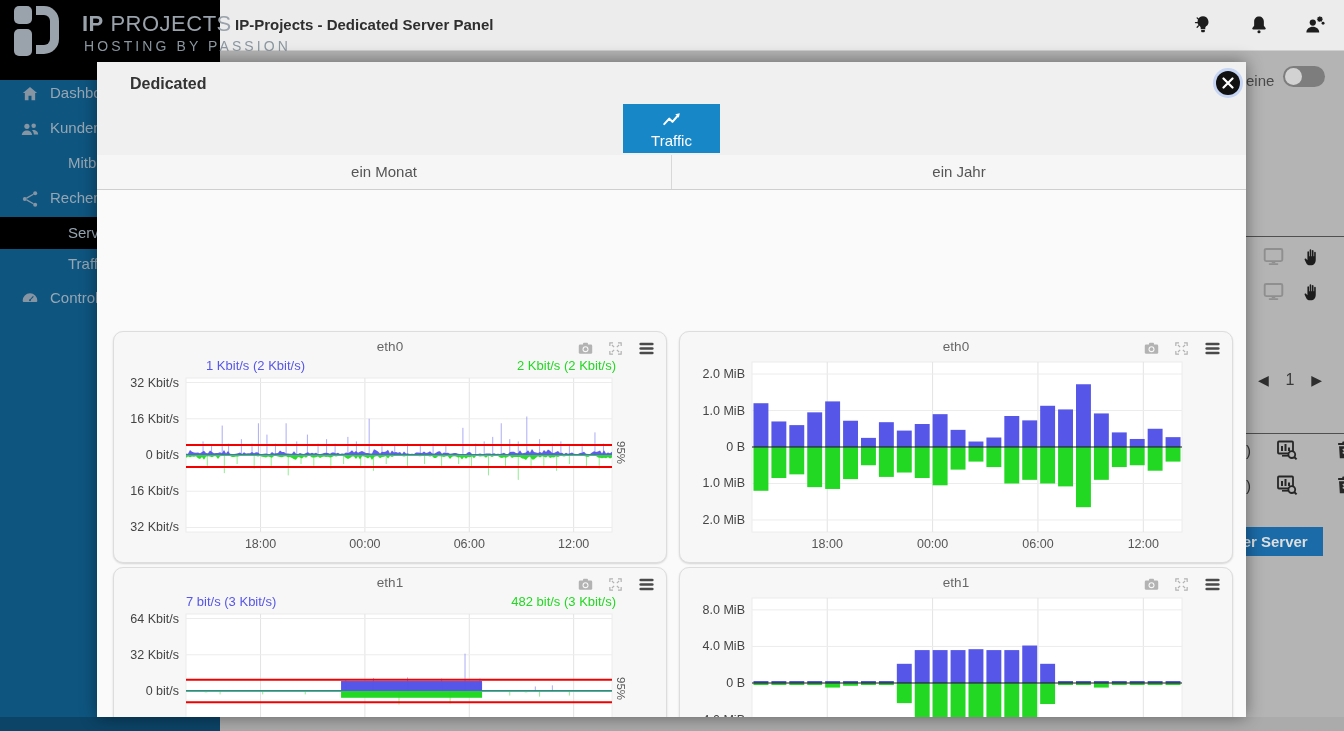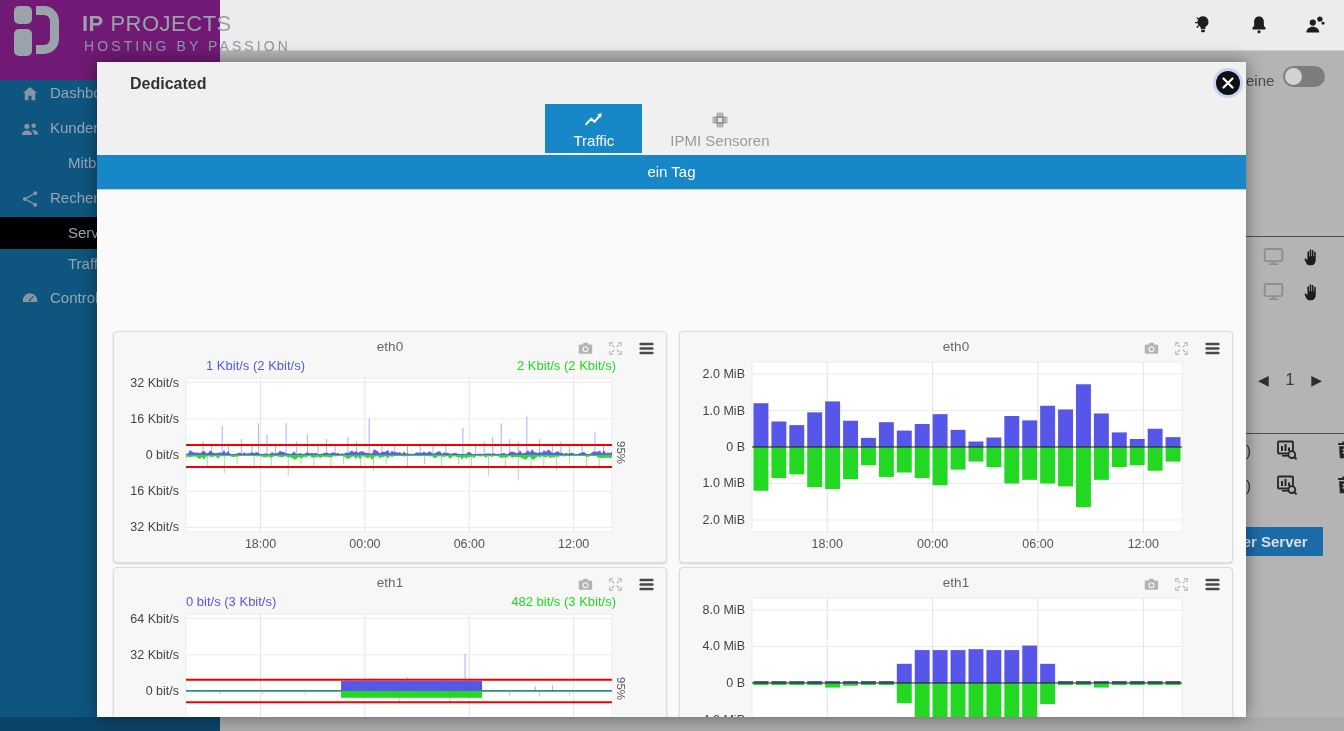--- a/index.html
+++ b/index.html
@@ -6,21 +6,21 @@
   #app{position:relative;width:1344px;height:731px;overflow:hidden;
        font-family:"Liberation Sans",sans-serif;background:#b4b4b4;}
   
   #topbar{position:absolute;left:0;top:0;width:1344px;height:50px;background:#ececec;
           border-bottom:1px solid #cfcfcf;z-index:4;}
   #topbar-title{position:absolute;left:235px;top:0;height:50px;line-height:50px;
           font-size:15px;font-weight:bold;color:#2e2e2e;}
   #topbar-icons{position:absolute;right:18px;top:0;height:50px;display:flex;gap:34px;align-items:center;z-index:5;}
   .tbicon{width:22px;height:22px;color:#1d1d1d;display:inline-block;}
   
-  #logobox{position:absolute;left:0;top:0;width:220px;height:80px;background:#701a75;z-index:6;}
+  #logobox{position:absolute;left:0;top:0;width:220px;height:80px;background:#000000;z-index:6;}
   #monogram{position:absolute;left:14px;top:6px;width:58px;height:50px;}
   #mono-dot{position:absolute;left:0;top:0;width:18px;height:18px;background:#9aa2ab;border-radius:5px;}
   #mono-stem{position:absolute;left:0;top:23px;width:18px;height:27px;background:#9aa2ab;border-radius:5px;}
   #mono-bowl{position:absolute;left:22px;top:0;width:14px;height:30px;border:9px solid #9aa2ab;
              border-left:0;border-radius:0 15px 15px 0;}
   #brand{position:absolute;left:82px;top:11px;color:#9aa2ab;font-size:22px;letter-spacing:.5px;white-space:nowrap;}
   #brand b{font-weight:bold;}
   #tagline{position:absolute;left:84px;top:38px;color:#8b97a1;font-size:14px;letter-spacing:3.1px;white-space:nowrap;}
   
   #sidebar{position:absolute;left:0;top:50px;width:220px;height:667px;background:#0e5680;z-index:1;}
@@ -68,38 +68,39 @@
   .tab.active{background:#1787c8;color:#fff;}
   #subtabrow{position:absolute;left:0;top:93px;width:1149px;height:35px;display:flex;
              border-bottom:1px solid #cfcfcf;box-sizing:border-box;}
   .subtab{flex:1;background:#f6f6f6;border-right:1px solid #d8d8d8;color:#555;font-size:15px;
           text-align:center;line-height:34px;cursor:pointer;box-sizing:border-box;}
   .subtab:last-child{border-right:0;}
   .subtab.active{background:#1787c8;color:#fff;}
   #charts-body{position:absolute;left:0;top:128px;width:1149px;height:527px;background:#fafafa;}
   
   .panel{position:absolute;width:552px;height:230px;background:#f7f7f7;border:1px solid #ddd;
-         border-radius:4px;box-shadow:0 1px 2px rgba(0,0,0,.15);box-sizing:content-box;}
+         border-radius:10px;box-shadow:0 1px 2px rgba(0,0,0,.15);box-sizing:content-box;}
   .panel-title{position:absolute;left:0;right:0;top:7px;text-align:center;font-size:13.5px;color:#666;}
   .panel-icons{position:absolute;right:10px;top:7px;display:flex;gap:13px;align-items:center;}
   .pi{display:inline-block;cursor:pointer;}
   .cam-icon{width:17px;height:17px;color:#b3b3b3;}
   .exp-icon{width:17px;height:17px;color:#b3b3b3;}
   .menu-icon{width:19px;height:19px;color:#4a4a4a;}
   .legend-in{position:absolute;left:72px;top:26px;font-size:13px;}
   .legend-out{position:absolute;right:50px;top:26px;font-size:13px;text-align:right;}
   .pct{position:absolute;font-size:11.5px;color:#555;writing-mode:vertical-rl;}
   svg.plot{position:absolute;left:0;top:0;}
 </style>
 </head>
 <body>
 
 <div id="app">
 
   <div id="topbar">
+    <div id="topbar-title">IP-Projects - Dedicated Server Panel</div>
     <div id="topbar-icons">
         <span class="tbicon"><svg viewBox="0 0 24 24" class="" width="22" height="22">
             <path fill="currentColor" d="M12 2.5a6 6 0 0 0-3.4 10.9c.5.4.9 1 .9 1.7v1.4h5v-1.4c0-.7.4-1.3.9-1.7A6 6 0 0 0 12 2.5z"></path>
             <path fill="currentColor" d="M10 17.5h4v1.2c0 .7-.6 1.3-1.3 1.3h-1.4c-.7 0-1.3-.6-1.3-1.3z"></path>
             <path stroke="currentColor" stroke-width="1.4" stroke-linecap="round" fill="none" d="M5.6 4.2l1.5 1.5M3.8 9.3h2.2M5.6 14.4l1.5-1.5"></path>
           </svg></span>
         <span class="tbicon"><svg viewBox="0 0 24 24" class="" width="22" height="22">
             <path fill="currentColor" d="M12 2.8c-3.1 0-5.3 2.3-5.3 5.5v4.4l-1.9 2.7c-.4.6 0 1.6.9 1.6h12.6c.9 0 1.3-1 .9-1.6l-1.9-2.7V8.3c0-3.2-2.2-5.5-5.3-5.5z"></path>
             <circle fill="currentColor" cx="12" cy="19.4" r="1.7"></circle>
           </svg></span>
@@ -246,33 +247,24 @@
       </svg>
     </div>
     <div id="tabrow">
         <div class="tab active">
           <svg viewBox="0 0 24 24" class="tab-icon">
             <path fill="none" stroke="currentColor" stroke-width="2.2" stroke-linecap="round" stroke-linejoin="round" d="M3.5 16.5l5.5-6 3.5 3.5 5-5.8"></path>
             <path fill="currentColor" d="M15.6 5.8l4.9-1.2-1.1 4.9z"></path>
           </svg>
           <span>Traffic</span>
         </div>
-        <div class="tab">
-          <svg viewBox="0 0 24 24" class="tab-icon">
-            <rect x="7" y="7" width="10" height="10" rx="1.5" fill="currentColor"></rect>
-            <rect x="10" y="10" width="4" height="4" fill="#f0f0f0"></rect>
-            <g stroke="currentColor" stroke-width="1.6">
-              <path d="M9.5 7V3.8M12 7V3.8M14.5 7V3.8M9.5 20.2V17M12 20.2V17M14.5 20.2V17M7 9.5H3.8M7 12H3.8M7 14.5H3.8M20.2 9.5H17M20.2 12H17M20.2 14.5H17"></path>
-            </g>
-          </svg>
-          <span>IPMI Sensoren</span>
-        </div>
       </div>
     <div id="subtabrow">
-        <div class="subtab active">ein Tag</div>
+        <div class="subtab">ein Monat</div>
+        <div class="subtab">ein Jahr</div>
       </div>
     <div id="charts-body">
         <div class="panel" style="left: 16px; top: 141px;">
           <div class="panel-title">eth0</div>
           <div class="panel-icons">
             <span class="pi"><svg viewBox="0 0 24 24" class="cam-icon">
                 <rect x="2.5" y="6.5" width="19" height="13" rx="2" fill="currentColor"></rect>
                 <rect x="8.5" y="3.8" width="7" height="4" rx="1.2" fill="currentColor"></rect>
                 <circle cx="12" cy="13" r="4.2" fill="#f7f7f7"></circle>
                 <circle cx="12" cy="13" r="2.6" fill="currentColor"></circle>
@@ -494,21 +486,21 @@
                 </g>
               </svg></span>
             <span class="pi"><svg viewBox="0 0 24 24" class="menu-icon">
                 <g fill="currentColor">
                   <rect x="3" y="4.6" width="18" height="3.4" rx="1.7"></rect>
                   <rect x="3" y="10.3" width="18" height="3.4" rx="1.7"></rect>
                   <rect x="3" y="16" width="18" height="3.4" rx="1.7"></rect>
                 </g>
               </svg></span>
           </div>
-          <div class="legend-in" style="color: rgb(86, 86, 232);">0 bit/s (3 Kbit/s)</div>
+          <div class="legend-in" style="color: rgb(86, 86, 232);">7 bit/s (3 Kbit/s)</div>
           <div class="legend-out" style="color: rgb(34, 216, 34);">482 bit/s (3 Kbit/s)</div>
           <svg width="552" height="230" class="plot">
             <rect x="72" y="46" width="426" height="154" fill="#fff" stroke="#ececec"></rect>
             <line x1="146.55" y1="46" x2="146.55" y2="200" stroke="#e3e3e3"></line>
             <text x="146.55" y="216" text-anchor="middle" font-size="12.5" fill="#555">18:00</text>
             <line x1="250.92" y1="46" x2="250.92" y2="200" stroke="#e3e3e3"></line>
             <text x="250.92" y="216" text-anchor="middle" font-size="12.5" fill="#555">00:00</text>
             <line x1="355.29" y1="46" x2="355.29" y2="200" stroke="#e3e3e3"></line>
             <text x="355.29" y="216" text-anchor="middle" font-size="12.5" fill="#555">06:00</text>
             <line x1="459.66" y1="46" x2="459.66" y2="200" stroke="#e3e3e3"></line>

